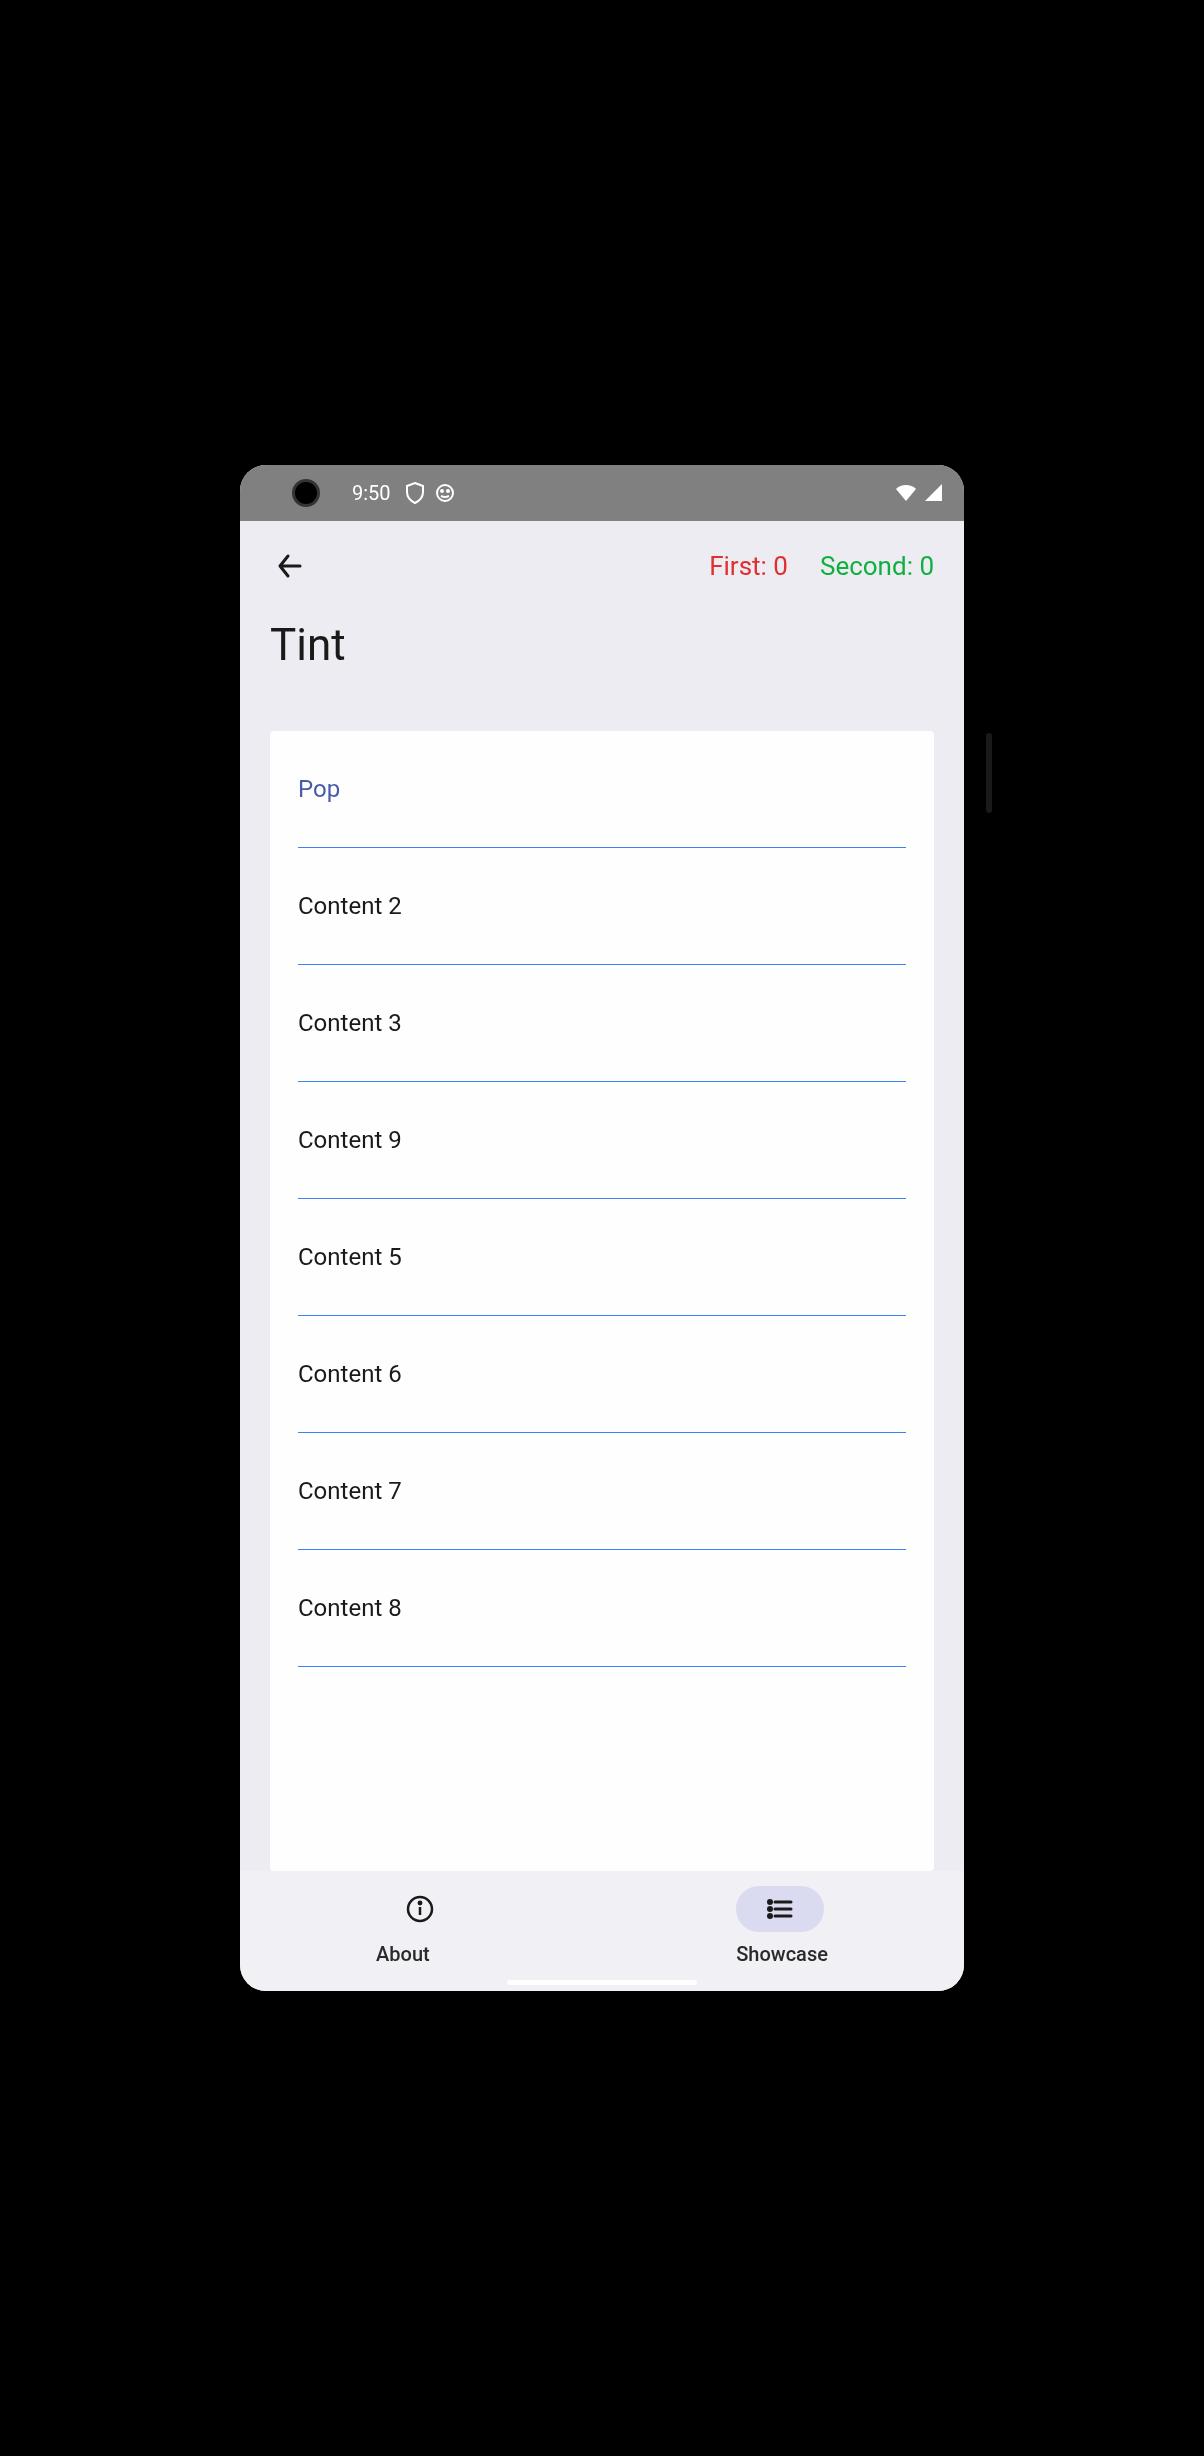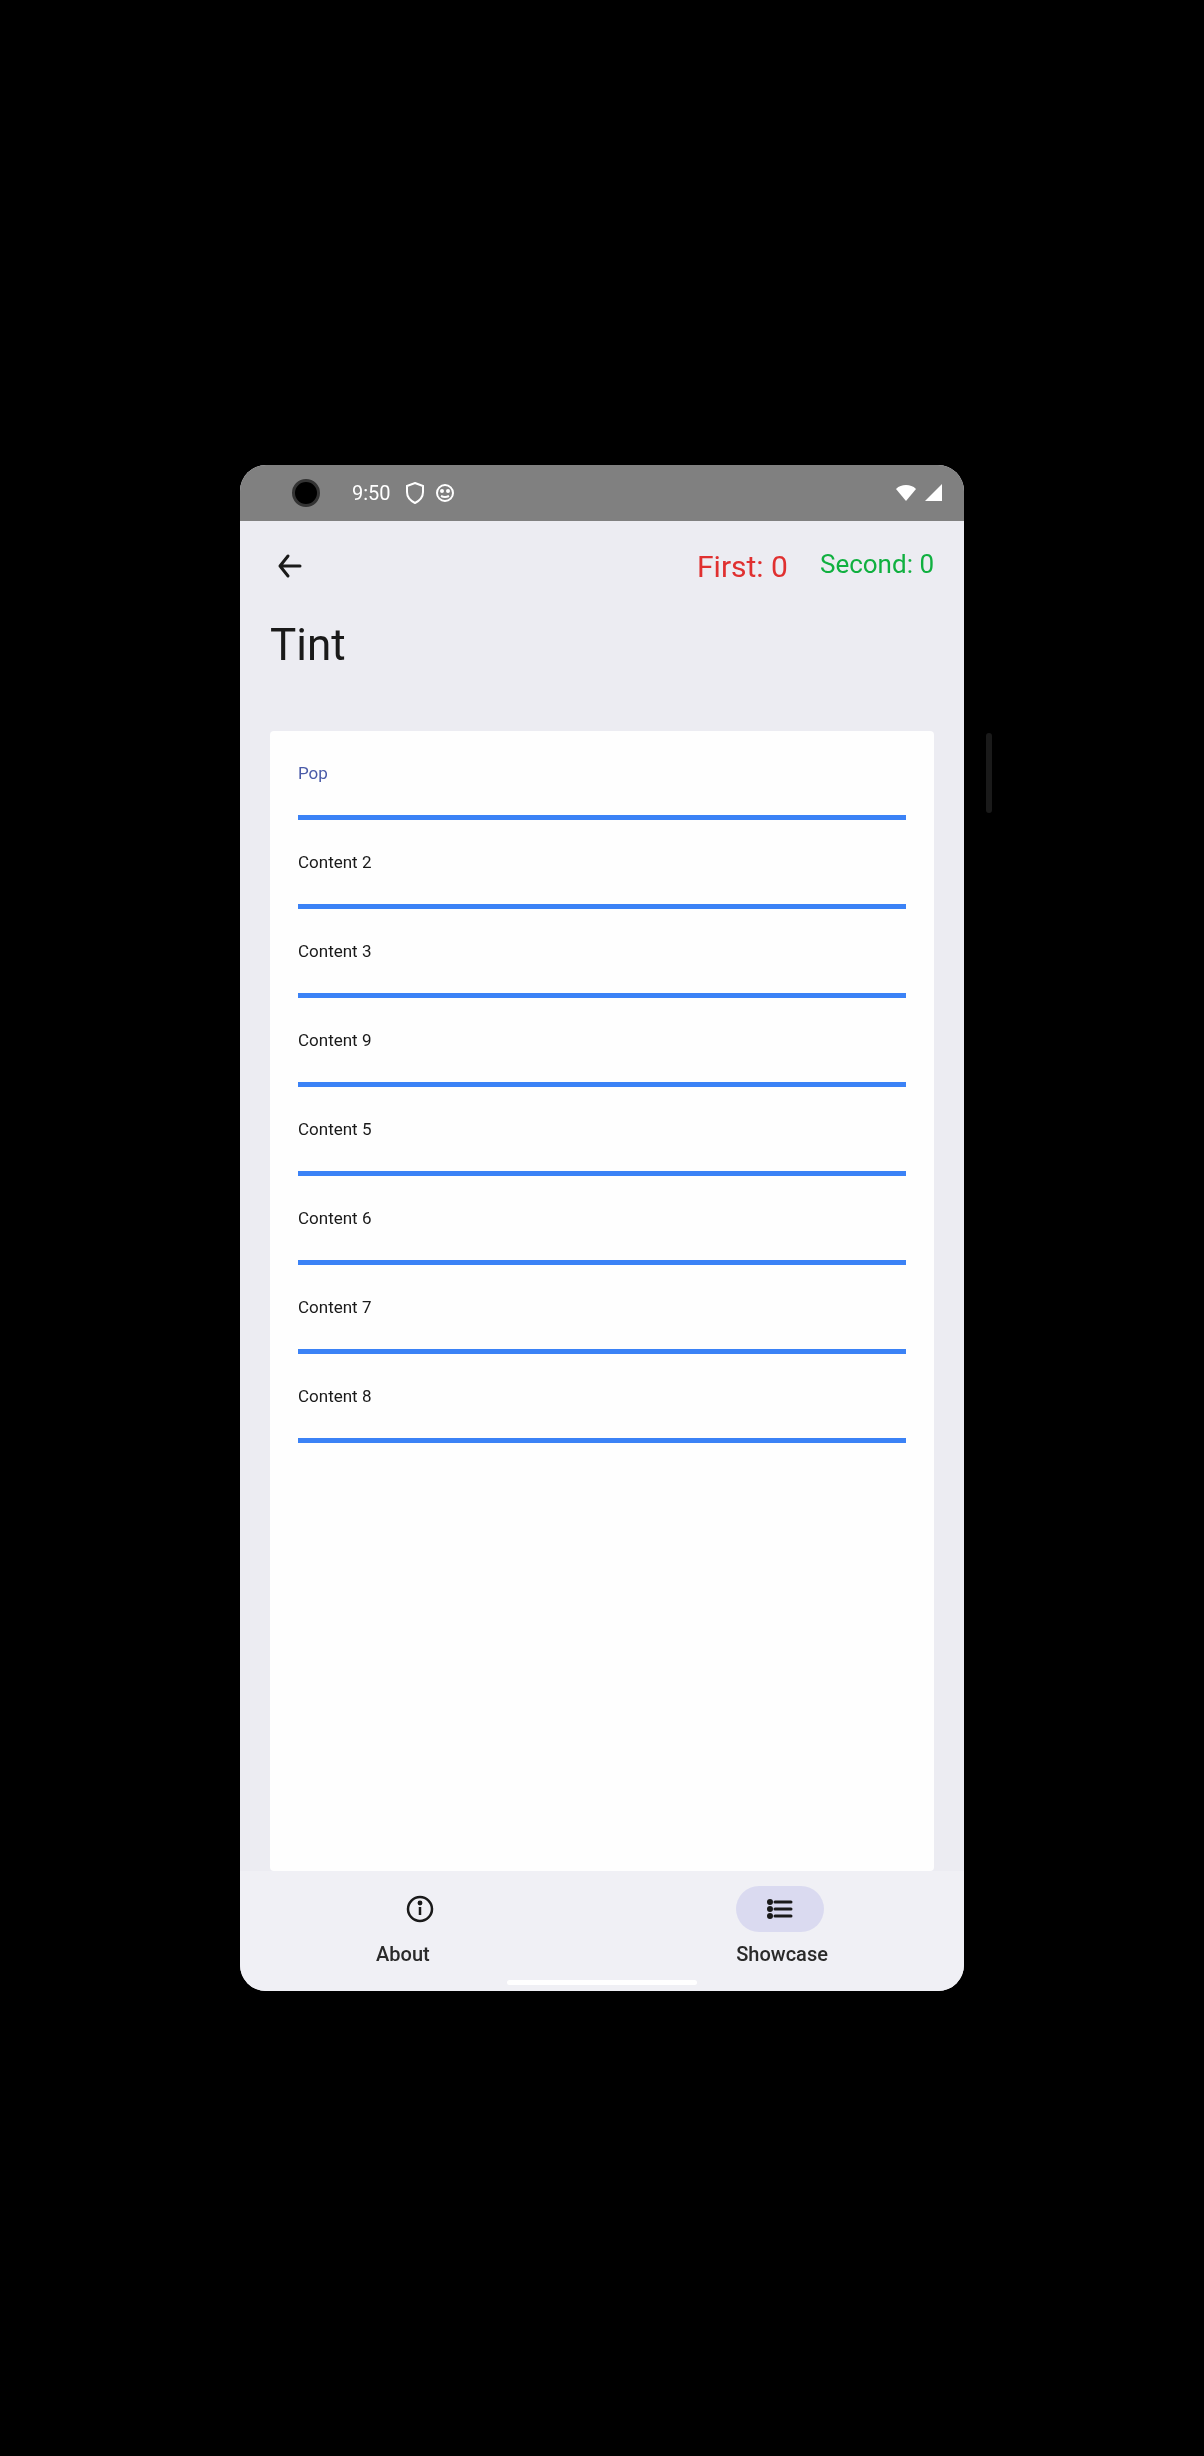--- a/index.html
+++ b/index.html
@@ -109,21 +109,21 @@
       cursor: pointer;
     }
     
     .header-labels {
       display: flex;
       gap: 32px;
     }
     
     .first-label {
       color: #e03030;
-      font-size: 30px;
+      font-size: 26px;
     }
     
     .second-label {
       color: #10b040;
       font-size: 26px;
     }
     
     .page-title {
       font-size: 44px;
       font-weight: 400;
@@ -139,24 +139,24 @@
     }
     
     .content-card {
       background: #fefefe;
       border-radius: 4px;
       height: 100%;
       overflow: hidden;
     }
     
     .list-item {
-      padding: 32px 0;
+      padding: 44px 0;
       margin: 0 28px;
-      border-bottom: 5px solid #3b82f6;
-      font-size: 17px;
+      border-bottom: 1px solid #3b82f6;
+      font-size: 24px;
       color: #1a1a1a;
       cursor: pointer;
     }
     
     .list-item.pop {
       color: #4a5ba8;
     }
     
     .bottom-nav {
       height: 120px;

